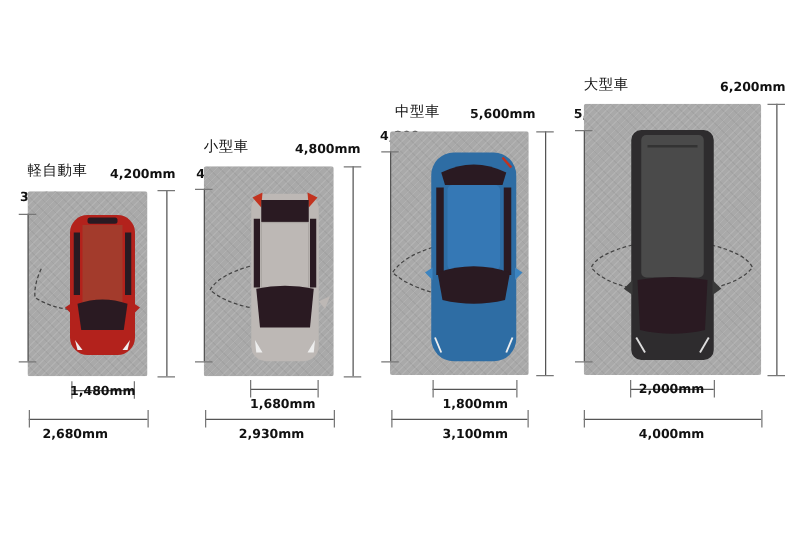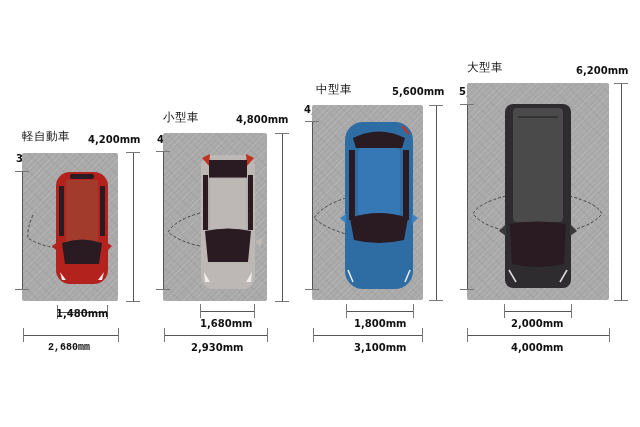--- a/index.html
+++ b/index.html
@@ -35,21 +35,21 @@
   <div class="tick-h" style="left:126px;top:301px;width:14px;"></div>
 
   <div class="hline" style="left:57px;top:312px;width:50px;"></div>
   <div class="tick-v" style="left:57px;top:305px;height:14px;"></div>
   <div class="tick-v" style="left:107px;top:305px;height:14px;"></div>
   <div class="abs lbl" style="left:56px;top:308px;">1,480mm</div>
 
   <div class="hline" style="left:23px;top:335px;width:95px;"></div>
   <div class="tick-v" style="left:23px;top:328px;height:14px;"></div>
   <div class="tick-v" style="left:118px;top:328px;height:14px;"></div>
-  <div class="abs lbl" style="left:48px;top:342px;font-family:Liberation Mono, monospace;">2,680mm</div>
+  <div class="abs lbl" style="left:34px;top:342px;">2,680mm</div>
 
   <svg style="left:0;top:0;" width="640" height="427">
     <path d="M33 215 Q27 228 28 238 Q40 246 58 248" fill="none" stroke="#444" stroke-width="1" stroke-dasharray="3,2"></path>
     <rect x="56" y="172" width="52" height="112" rx="14" fill="#b3221c"></rect>
     <rect x="66" y="180" width="32" height="82" fill="#a33b2c"></rect>
     <rect x="70" y="174" width="24" height="5" rx="2" fill="#2a1a22"></rect>
     <rect x="59" y="186" width="5" height="50" fill="#2a1a22"></rect>
     <rect x="100" y="186" width="5" height="50" fill="#2a1a22"></rect>
     <path d="M62 243 Q82 236 102 243 L99 264 L65 264 Z" fill="#2a1a22"></path>
     <polygon points="52,246 58,242 58,252" fill="#b3221c"></polygon>
@@ -89,21 +89,21 @@
     <rect x="248" y="175" width="5" height="55" fill="#2a1a22"></rect>
     <path d="M205 231 Q228 226 251 231 L248 262 L208 262 Z" fill="#2a1a22"></path>
     <polygon points="255,241 264,237 260,247" fill="#bdb8b5"></polygon>
     <path d="M204 272 L210 282 L205 282 Z" fill="#eee"></path>
     <path d="M252 272 L246 282 L251 282 Z" fill="#eee"></path>
   </svg>
 </div>
 
 <div>
   <div class="abs title" style="left:316px;top:82px;">中型車</div>
-  <div class="abs lbl" style="left:392px;top:86px;">5,600mm</div>
+  <div class="abs lbl" style="left:376px;top:86px;">5,600mm</div>
   <div class="abs lbl" style="left:304px;top:104px;">4,800mm</div>
   <div class="slot" style="left:312px;top:105px;width:111px;height:195px;"></div>
   <div class="vline" style="left:312px;top:121px;height:168px;"></div>
   <div class="tick-h" style="left:305px;top:121px;width:14px;"></div>
   <div class="tick-h" style="left:305px;top:289px;width:14px;"></div>
   <div class="vline" style="left:436px;top:105px;height:195px;"></div>
   <div class="tick-h" style="left:429px;top:105px;width:14px;"></div>
   <div class="tick-h" style="left:429px;top:300px;width:14px;"></div>
   <div class="hline" style="left:346px;top:311px;width:67px;"></div>
   <div class="tick-v" style="left:346px;top:304px;height:14px;"></div>
@@ -136,21 +136,21 @@
   <div class="slot" style="left:467px;top:83px;width:142px;height:217px;"></div>
   <div class="vline" style="left:467px;top:104px;height:185px;"></div>
   <div class="tick-h" style="left:460px;top:104px;width:14px;"></div>
   <div class="tick-h" style="left:460px;top:289px;width:14px;"></div>
   <div class="vline" style="left:621px;top:83px;height:217px;"></div>
   <div class="tick-h" style="left:614px;top:83px;width:14px;"></div>
   <div class="tick-h" style="left:614px;top:300px;width:14px;"></div>
   <div class="hline" style="left:504px;top:311px;width:67px;"></div>
   <div class="tick-v" style="left:504px;top:304px;height:14px;"></div>
   <div class="tick-v" style="left:571px;top:304px;height:14px;"></div>
-  <div class="abs lbl" style="left:511px;top:318px;text-align:center;">2,000mm</div>
+  <div class="abs lbl" style="left:511px;top:306px;text-align:center;">2,000mm</div>
   <div class="hline" style="left:467px;top:335px;width:142px;"></div>
   <div class="tick-v" style="left:467px;top:328px;height:14px;"></div>
   <div class="tick-v" style="left:609px;top:328px;height:14px;"></div>
   <div class="abs lbl" style="left:511px;top:342px;">4,000mm</div>
   <svg style="left:0;top:0;" width="640" height="427">
     <path d="M506 196 Q478 203 473 214 Q482 225 503 230" fill="none" stroke="#444" stroke-width="1" stroke-dasharray="3,2"></path>
     <path d="M569 196 Q597 203 602 214 Q593 225 572 230" fill="none" stroke="#444" stroke-width="1" stroke-dasharray="3,2"></path>
     <rect x="505" y="104" width="66" height="184" rx="8" fill="#2e2c2e"></rect>
     <rect x="513" y="108" width="50" height="114" rx="4" fill="#4a4a4a"></rect>
     <rect x="518" y="116" width="40" height="2" fill="#333"></rect>

